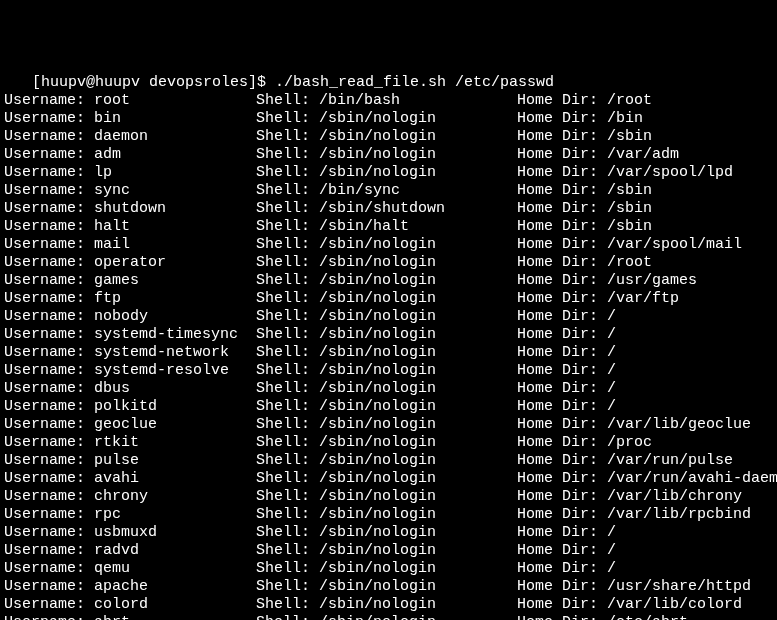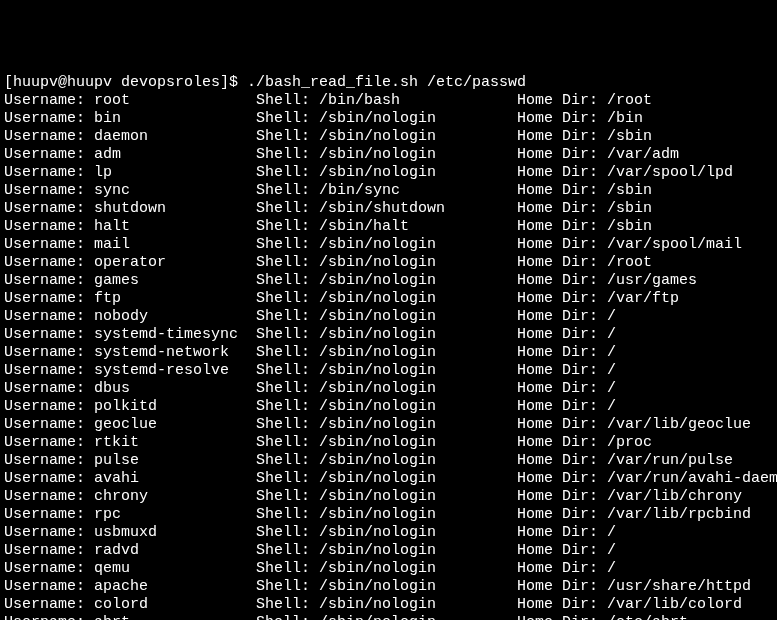--- a/index.html
+++ b/index.html
@@ -9,21 +9,21 @@
       font-size: 15px;
       line-height: 1.2;
       margin: 0;
       padding: 2px 4px;
       white-space: pre;
       overflow: hidden;
       width: 777px;
       height: 620px;
       box-sizing: border-box;
     }
-    .prompt { display: inline; }
+    .prompt { display: inline; margin-left: 28px; }
     .line { display: block; }
   </style>
 </head>
 <body>
 
 
 
 <span class="line"><span class="prompt">[huupv@huupv devopsroles]$ ./bash_read_file.sh /etc/passwd</span></span><div id="output"><span class="line">Username: root              Shell: /bin/bash             Home Dir: /root</span><span class="line">Username: bin               Shell: /sbin/nologin         Home Dir: /bin</span><span class="line">Username: daemon            Shell: /sbin/nologin         Home Dir: /sbin</span><span class="line">Username: adm               Shell: /sbin/nologin         Home Dir: /var/adm</span><span class="line">Username: lp                Shell: /sbin/nologin         Home Dir: /var/spool/lpd</span><span class="line">Username: sync              Shell: /bin/sync             Home Dir: /sbin</span><span class="line">Username: shutdown          Shell: /sbin/shutdown        Home Dir: /sbin</span><span class="line">Username: halt              Shell: /sbin/halt            Home Dir: /sbin</span><span class="line">Username: mail              Shell: /sbin/nologin         Home Dir: /var/spool/mail</span><span class="line">Username: operator          Shell: /sbin/nologin         Home Dir: /root</span><span class="line">Username: games             Shell: /sbin/nologin         Home Dir: /usr/games</span><span class="line">Username: ftp               Shell: /sbin/nologin         Home Dir: /var/ftp</span><span class="line">Username: nobody            Shell: /sbin/nologin         Home Dir: /</span><span class="line">Username: systemd-timesync  Shell: /sbin/nologin         Home Dir: /</span><span class="line">Username: systemd-network   Shell: /sbin/nologin         Home Dir: /</span><span class="line">Username: systemd-resolve   Shell: /sbin/nologin         Home Dir: /</span><span class="line">Username: dbus              Shell: /sbin/nologin         Home Dir: /</span><span class="line">Username: polkitd           Shell: /sbin/nologin         Home Dir: /</span><span class="line">Username: geoclue           Shell: /sbin/nologin         Home Dir: /var/lib/geoclue</span><span class="line">Username: rtkit             Shell: /sbin/nologin         Home Dir: /proc</span><span class="line">Username: pulse             Shell: /sbin/nologin         Home Dir: /var/run/pulse</span><span class="line">Username: avahi             Shell: /sbin/nologin         Home Dir: /var/run/avahi-daemon</span><span class="line">Username: chrony            Shell: /sbin/nologin         Home Dir: /var/lib/chrony</span><span class="line">Username: rpc               Shell: /sbin/nologin         Home Dir: /var/lib/rpcbind</span><span class="line">Username: usbmuxd           Shell: /sbin/nologin         Home Dir: /</span><span class="line">Username: radvd             Shell: /sbin/nologin         Home Dir: /</span><span class="line">Username: qemu              Shell: /sbin/nologin         Home Dir: /</span><span class="line">Username: apache            Shell: /sbin/nologin         Home Dir: /usr/share/httpd</span><span class="line">Username: colord            Shell: /sbin/nologin         Home Dir: /var/lib/colord</span><span class="line">Username: abrt              Shell: /sbin/nologin         Home Dir: /etc/abrt</span></div>
 
 

